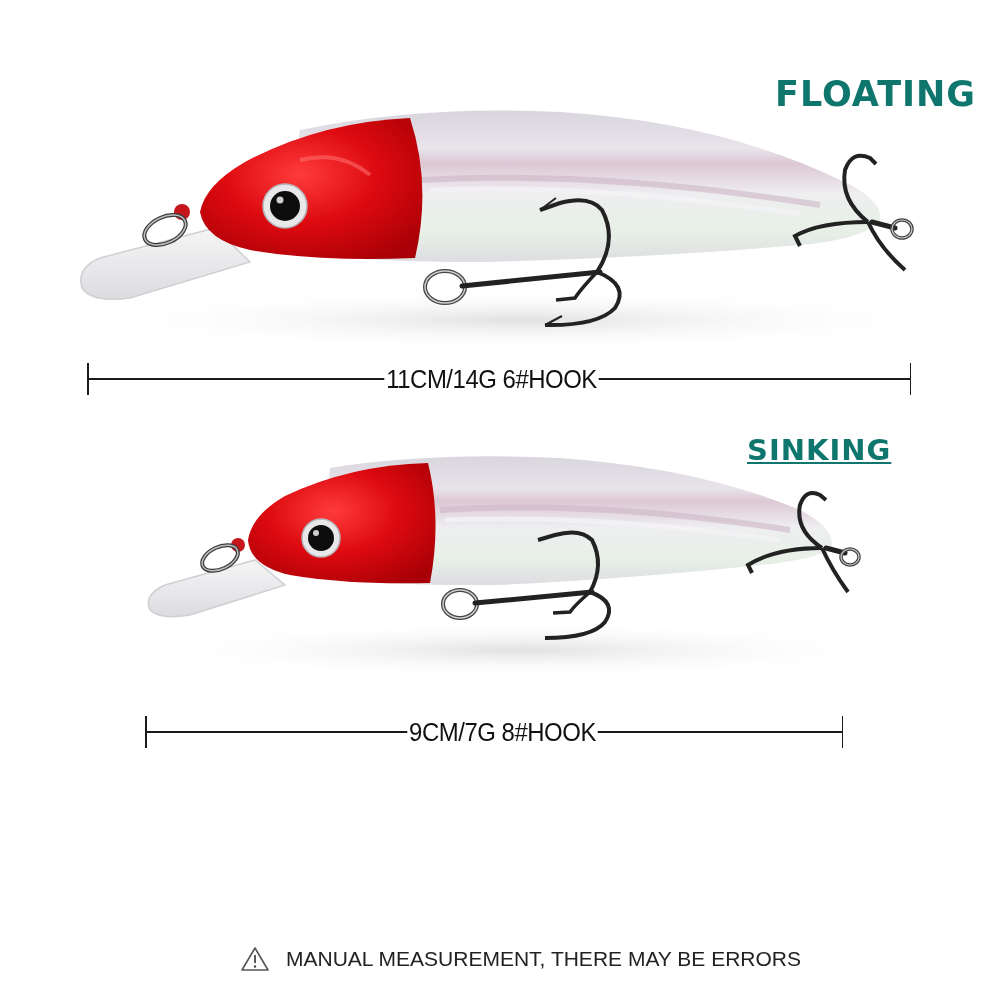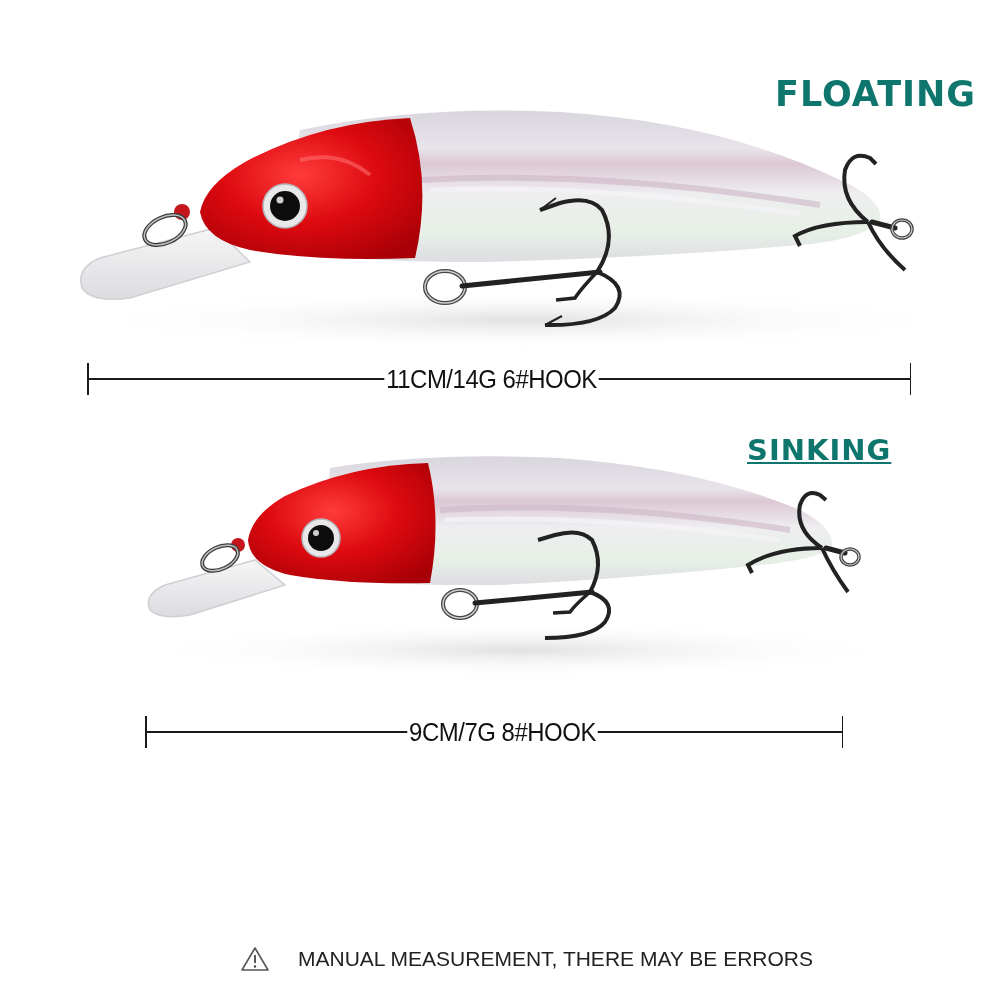--- a/index.html
+++ b/index.html
@@ -7,21 +7,21 @@
          font-family: "Liberation Sans", sans-serif; }
   .variant-title { position: absolute; font-family: "DejaVu Sans", sans-serif; font-weight: bold;
                    color: #0f766e; letter-spacing: 1px; white-space: nowrap; }
   .measure { position: absolute; height: 32px; }
   .measure .line { position: absolute; top: 15px; height: 1.5px; background: #1a1a1a; }
   .measure .tick { position: absolute; top: 0; width: 1.5px; height: 32px; background: #1a1a1a; }
   .measure .label { position: absolute; top: 1px; font-family: "Liberation Sans", sans-serif;
                     font-size: 26px; color: #111; white-space: nowrap; letter-spacing: -0.5px;
                     transform: scaleX(0.92); transform-origin: center; background: #fff; padding: 0 2px; }
   .note { position: absolute; left: 240px; top: 946px; display: flex; align-items: center; gap: 16px; }
-  .note .text { font-family: "Liberation Sans", sans-serif; font-size: 21px; color: #222; white-space: nowrap; margin-left: 12px; }
+  .note .text { font-family: "Liberation Sans", sans-serif; font-size: 21px; color: #222; white-space: nowrap; }
   svg { position: absolute; overflow: visible; }
 </style>
 </head>
 <body>
 
 <span class="variant-title" style="left:775px; top:74px; font-size:35px;">FLOATING</span>
 
 <svg width="1000" height="360" style="left:0; top:0;" viewBox="0 0 1000 360">
   <defs>
     <linearGradient id="bodyG" x1="0" y1="0" x2="0" y2="1">

